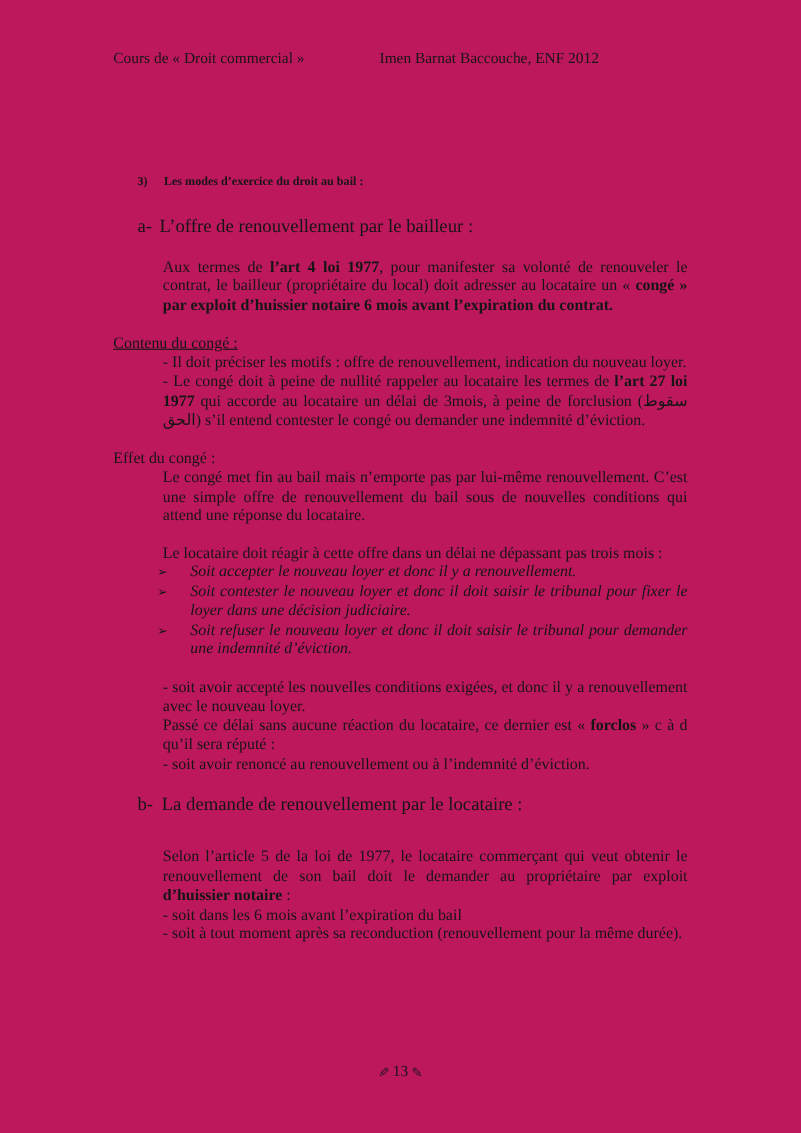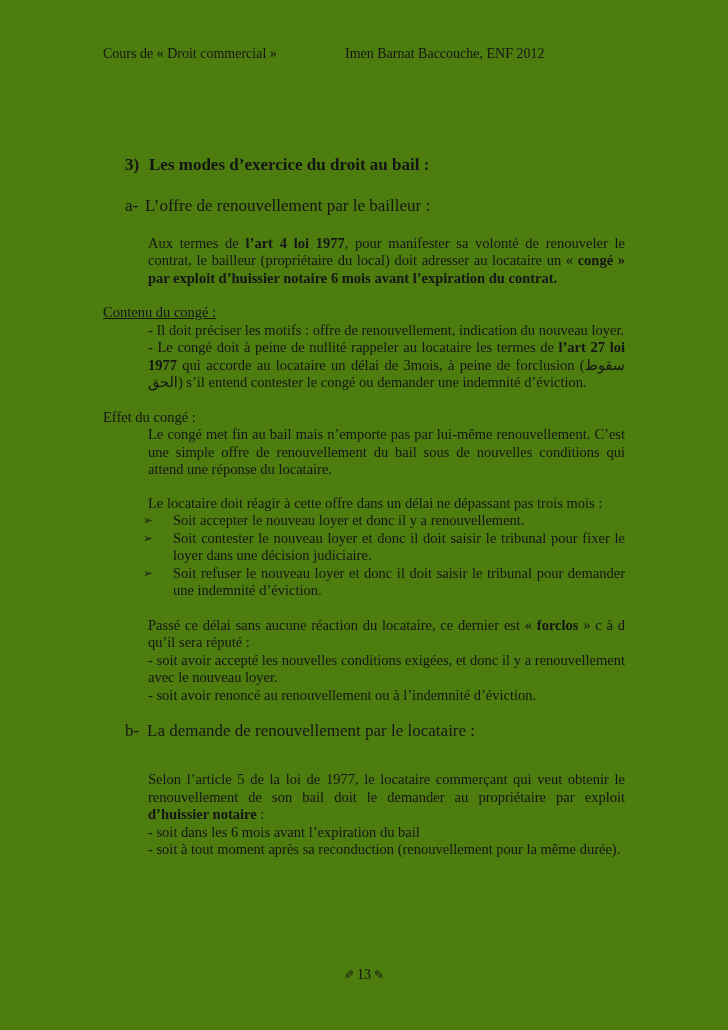--- a/index.html
+++ b/index.html
@@ -1,34 +1,34 @@
 <!DOCTYPE html>
 <html><head>
 <meta charset="utf-8">
 <style>
   html, body { margin:0; padding:0; background:#ffffff; }
   .page {
     position: relative;
     width: 728px;
     height: 1030px;
-    background: #4d7c0f;
+    background: #be185d;
     font-family: "Liberation Serif", serif;
     font-size: 14.5px;
     line-height: 17.5px;
     color: #151515;
     overflow: hidden;
   }
   .content { padding: 0 103px; }
 
   .header { position: relative; padding-top: 45px; font-size: 14px; }
   .header-right { position: absolute; left: 242px; top: 45px; white-space: nowrap; }
 
   .h-main {
     margin: 92px 0 0 22px;
-    font-size: 17px;
+    font-size: 11px;
     font-weight: bold;
     line-height: 20px;
   }
   .h-sub {
     margin: 21px 0 0 22px;
     font-size: 17px;
     font-weight: normal;
     line-height: 20px;
   }
   .h-num { display: inline-block; min-width: 24px; }
@@ -44,21 +44,21 @@
   .h-sub-b      { margin-top: 17px; }
   .sec-selon    { margin-top: 30px; }
 
   .bullet-item { display: flex; padding-left: 40px; }
   .bullet-marker {
     flex: 0 0 30px;
     font-family: "DejaVu Sans", sans-serif;
     font-size: 11.5px;
     line-height: 17.5px;
   }
-  .bullet-text { flex: 1; display: block; text-align: justify; }
+  .bullet-text { flex: 1; display: block; text-align: justify; font-style: italic; }
 
   .footer {
     position: absolute;
     left: 0; right: 0; top: 966px;
     display: flex;
     justify-content: center;
     align-items: center;
     gap: 3px;
     font-size: 14px;
   }
@@ -111,22 +111,22 @@
         <span class="bullet-marker">➢</span>
         <span class="bullet-text">Soit contester le nouveau loyer et donc il doit saisir le tribunal pour fixer le loyer dans une décision judiciaire.</span>
       </div>
       <div class="bullet-item">
         <span class="bullet-marker">➢</span>
         <span class="bullet-text">Soit refuser le nouveau loyer et donc il doit saisir le tribunal pour demander une indemnité d’éviction.</span>
       </div>
     </div>
 
     <div class="sec-passe">
+      <div class="justify">- soit avoir accepté les nouvelles conditions exigées, et donc il y a renouvellement avec le nouveau loyer.</div>
       <div class="justify"><span>Passé ce délai sans aucune réaction du locataire, ce dernier est « </span><span style="font-weight: bold;">forclos</span><span> » c à d qu’il sera réputé :</span></div>
-      <div class="justify">- soit avoir accepté les nouvelles conditions exigées, et donc il y a renouvellement avec le nouveau loyer.</div>
       <div class="justify">- soit avoir renoncé au renouvellement ou à l’indemnité d’éviction.</div>
     </div>
 
 
     <div class="h-sub h-sub-b">
       <span class="h-num" style="min-width:22px">b-</span><span>La demande de renouvellement par le locataire :</span>
     </div>
 
     <div class="sec-selon">
       <div class="justify"><span>Selon l’article 5 de la loi de 1977, le locataire commerçant qui veut obtenir le renouvellement de son bail doit le demander au propriétaire par exploit </span><span style="font-weight: bold;">d’huissier notaire</span><span> :</span></div>

